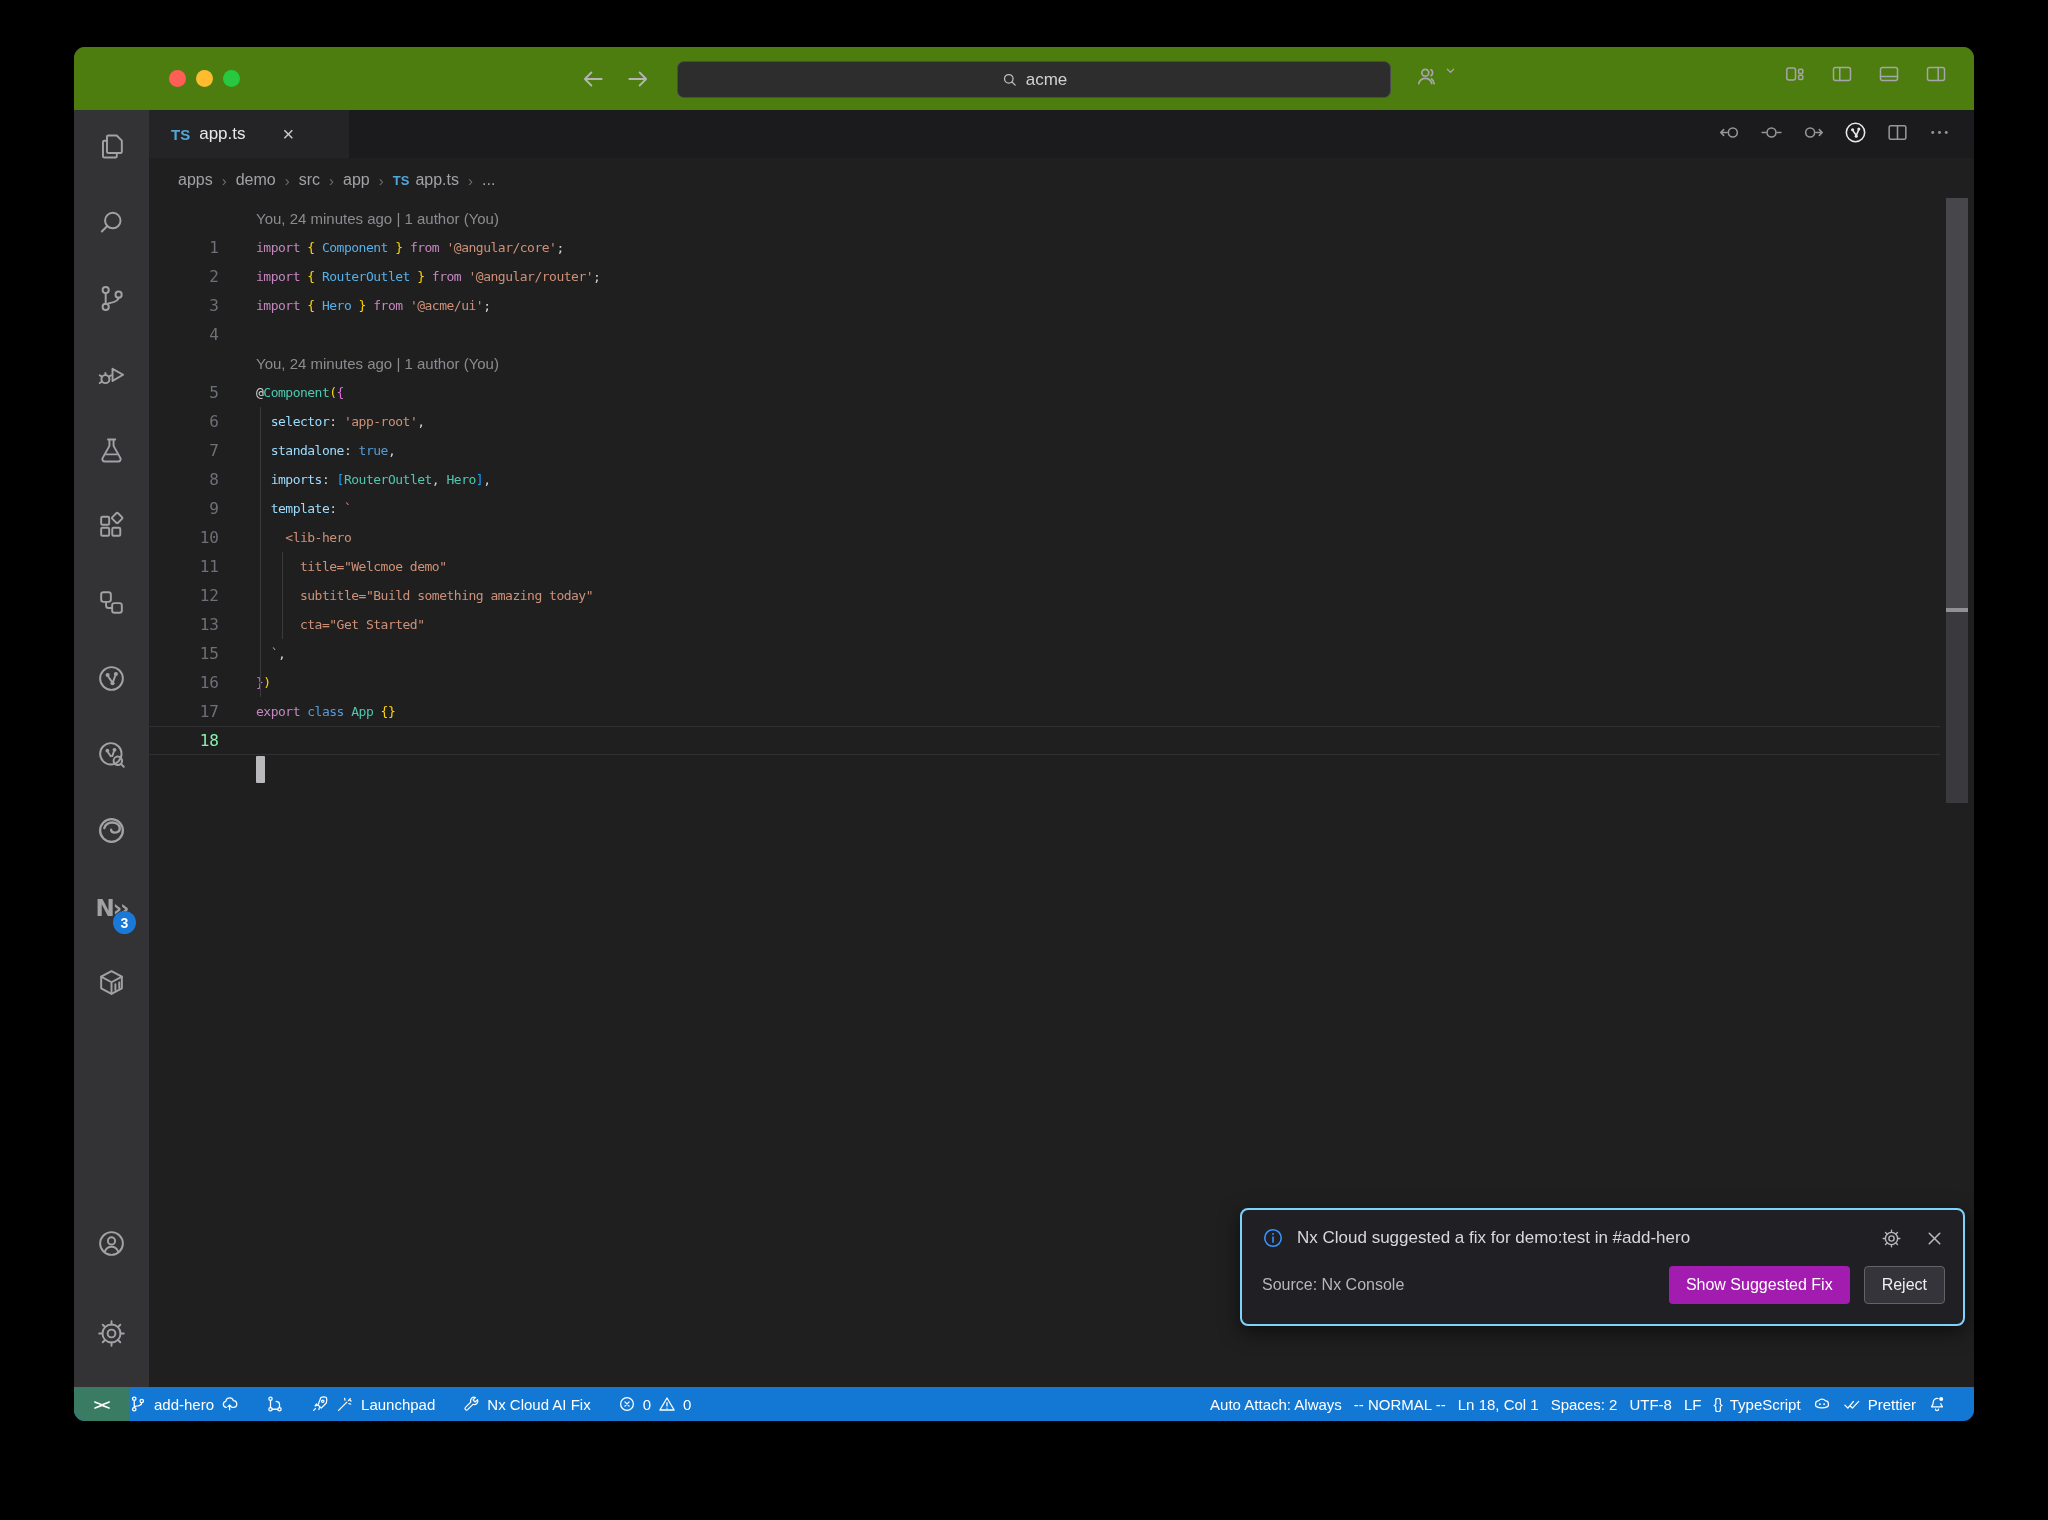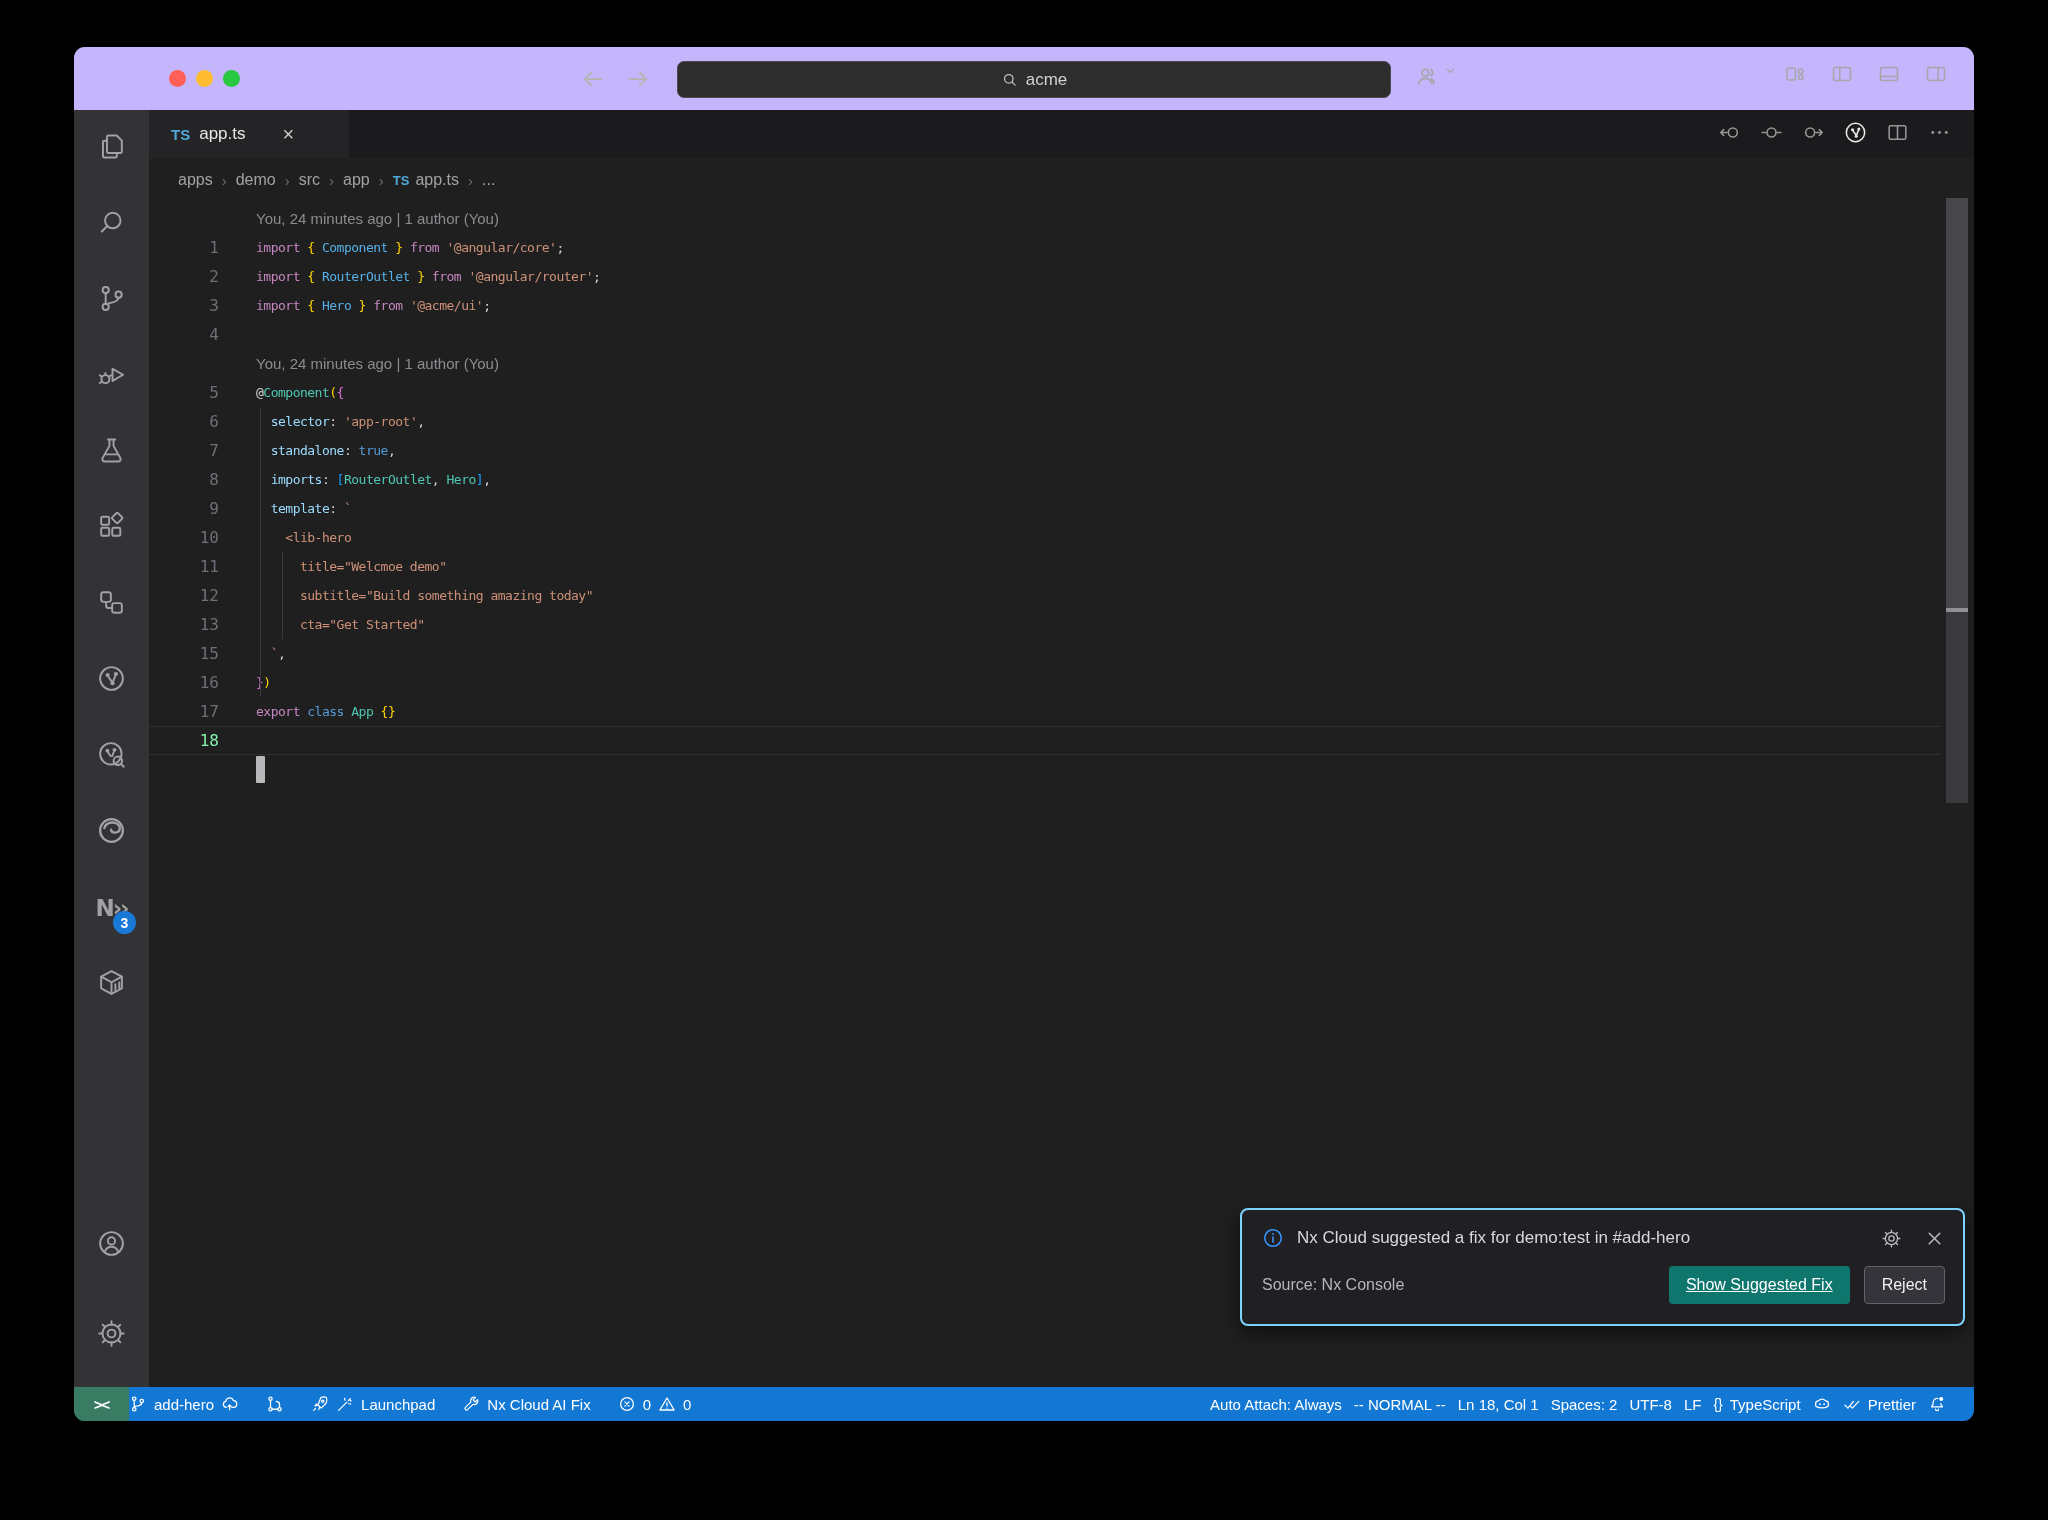--- a/index.html
+++ b/index.html
@@ -1,21 +1,21 @@
 <!DOCTYPE html>
 <html><head>
 <meta charset="utf-8">
 <style>
   html,body{margin:0;padding:0;background:#000;}
   .stage{position:relative;width:2048px;height:1520px;background:#000;overflow:hidden;
          font-family:"Liberation Sans",sans-serif;-webkit-font-smoothing:antialiased;}
   .window{position:absolute;left:74px;top:47px;width:1900px;height:1374px;background:#1f1f20;
           border-radius:11px;overflow:hidden;box-shadow:inset 0 1px 0 rgba(255,255,255,.18),0 20px 60px rgba(0,0,0,.8);}
   
-  .titlebar{position:absolute;left:0;top:0;right:0;height:63px;background:#c4b5fd;}
+  .titlebar{position:absolute;left:0;top:0;right:0;height:63px;background:#4d7c0f;}
   .tl{position:absolute;top:23px;width:17px;height:17px;border-radius:50%;}
   .tl.red{left:95px;background:#ff5f57;} .tl.yellow{left:122px;background:#febc2e;} .tl.green{left:149px;background:#28c840;}
   .nav-arrow{position:absolute;top:19px;width:26px;height:26px;color:#b5b5b6;}
   .nav-arrow svg{width:26px;height:26px;}
   .cmd-center{position:absolute;left:603px;top:14px;width:712px;height:35px;background:#2d2d2e;
               border:1px solid #4c4c4e;border-radius:7px;display:flex;align-items:center;justify-content:center;
               gap:8px;color:#d2d2d3;font-size:17px;}
   .cmd-center svg{width:17px;height:17px;color:#bdbdbe;}
   .tb-right{position:absolute;right:26px;top:15px;display:flex;align-items:center;gap:23px;color:#a6a6a8;}
   .tb-right .ic{width:24px;height:24px;} .tb-right .ic svg{width:24px;height:24px;}
@@ -63,21 +63,21 @@
   
   .notif{position:absolute;right:9px;bottom:61px;width:725px;height:118px;background:#202024;
          border:2px solid #7dd3fc;border-radius:8px;box-shadow:0 6px 20px rgba(0,0,0,.55);box-sizing:border-box;}
   .notif-head{display:flex;align-items:center;gap:13px;padding:17px 18px 0 20px;}
   .notif-head .info{width:22px;height:22px;color:#3794ff;flex:none;} .notif-head .info svg{width:22px;height:22px;}
   .notif-title{color:#d8d8da;font-size:17px;flex:1;}
   .notif-head .mini{width:21px;height:21px;color:#b8b8ba;margin-left:9px;} .notif-head .mini svg{width:21px;height:21px;}
   .notif-foot{display:flex;align-items:center;padding:17px 18px 0 20px;}
   .notif-source{color:#b6b6b9;font-size:16px;flex:1;}
   .btn{height:38px;border-radius:4px;font-size:16px;display:flex;align-items:center;padding:0 17px;box-sizing:border-box;}
-  .btn.primary{background:#0f766e;color:#fff;margin-right:14px;text-decoration:underline;}
+  .btn.primary{background:#a21caf;color:#fff;margin-right:14px;}
   .btn.secondary{background:#34343a;border:1px solid #626268;color:#f0f0f0;}
   
   .statusbar{position:absolute;left:0;right:0;bottom:0;height:34px;background:#1278d4;color:#fff;
              display:flex;align-items:center;font-size:15px;}
   .sb-remote{width:55px;height:34px;background:#3a7c63;display:flex;align-items:center;justify-content:center;
              font-weight:bold;font-size:15px;letter-spacing:-1px;flex:none;}
   .sb-left{display:flex;align-items:center;gap:27px;flex:1;}
   .sb-right{display:flex;align-items:center;gap:12px;padding-right:28px;}
   .sb-item{display:flex;align-items:center;gap:7px;}
   .sb-item .ic{width:18px;height:18px;display:flex;} .sb-item .ic svg{width:18px;height:18px;}

